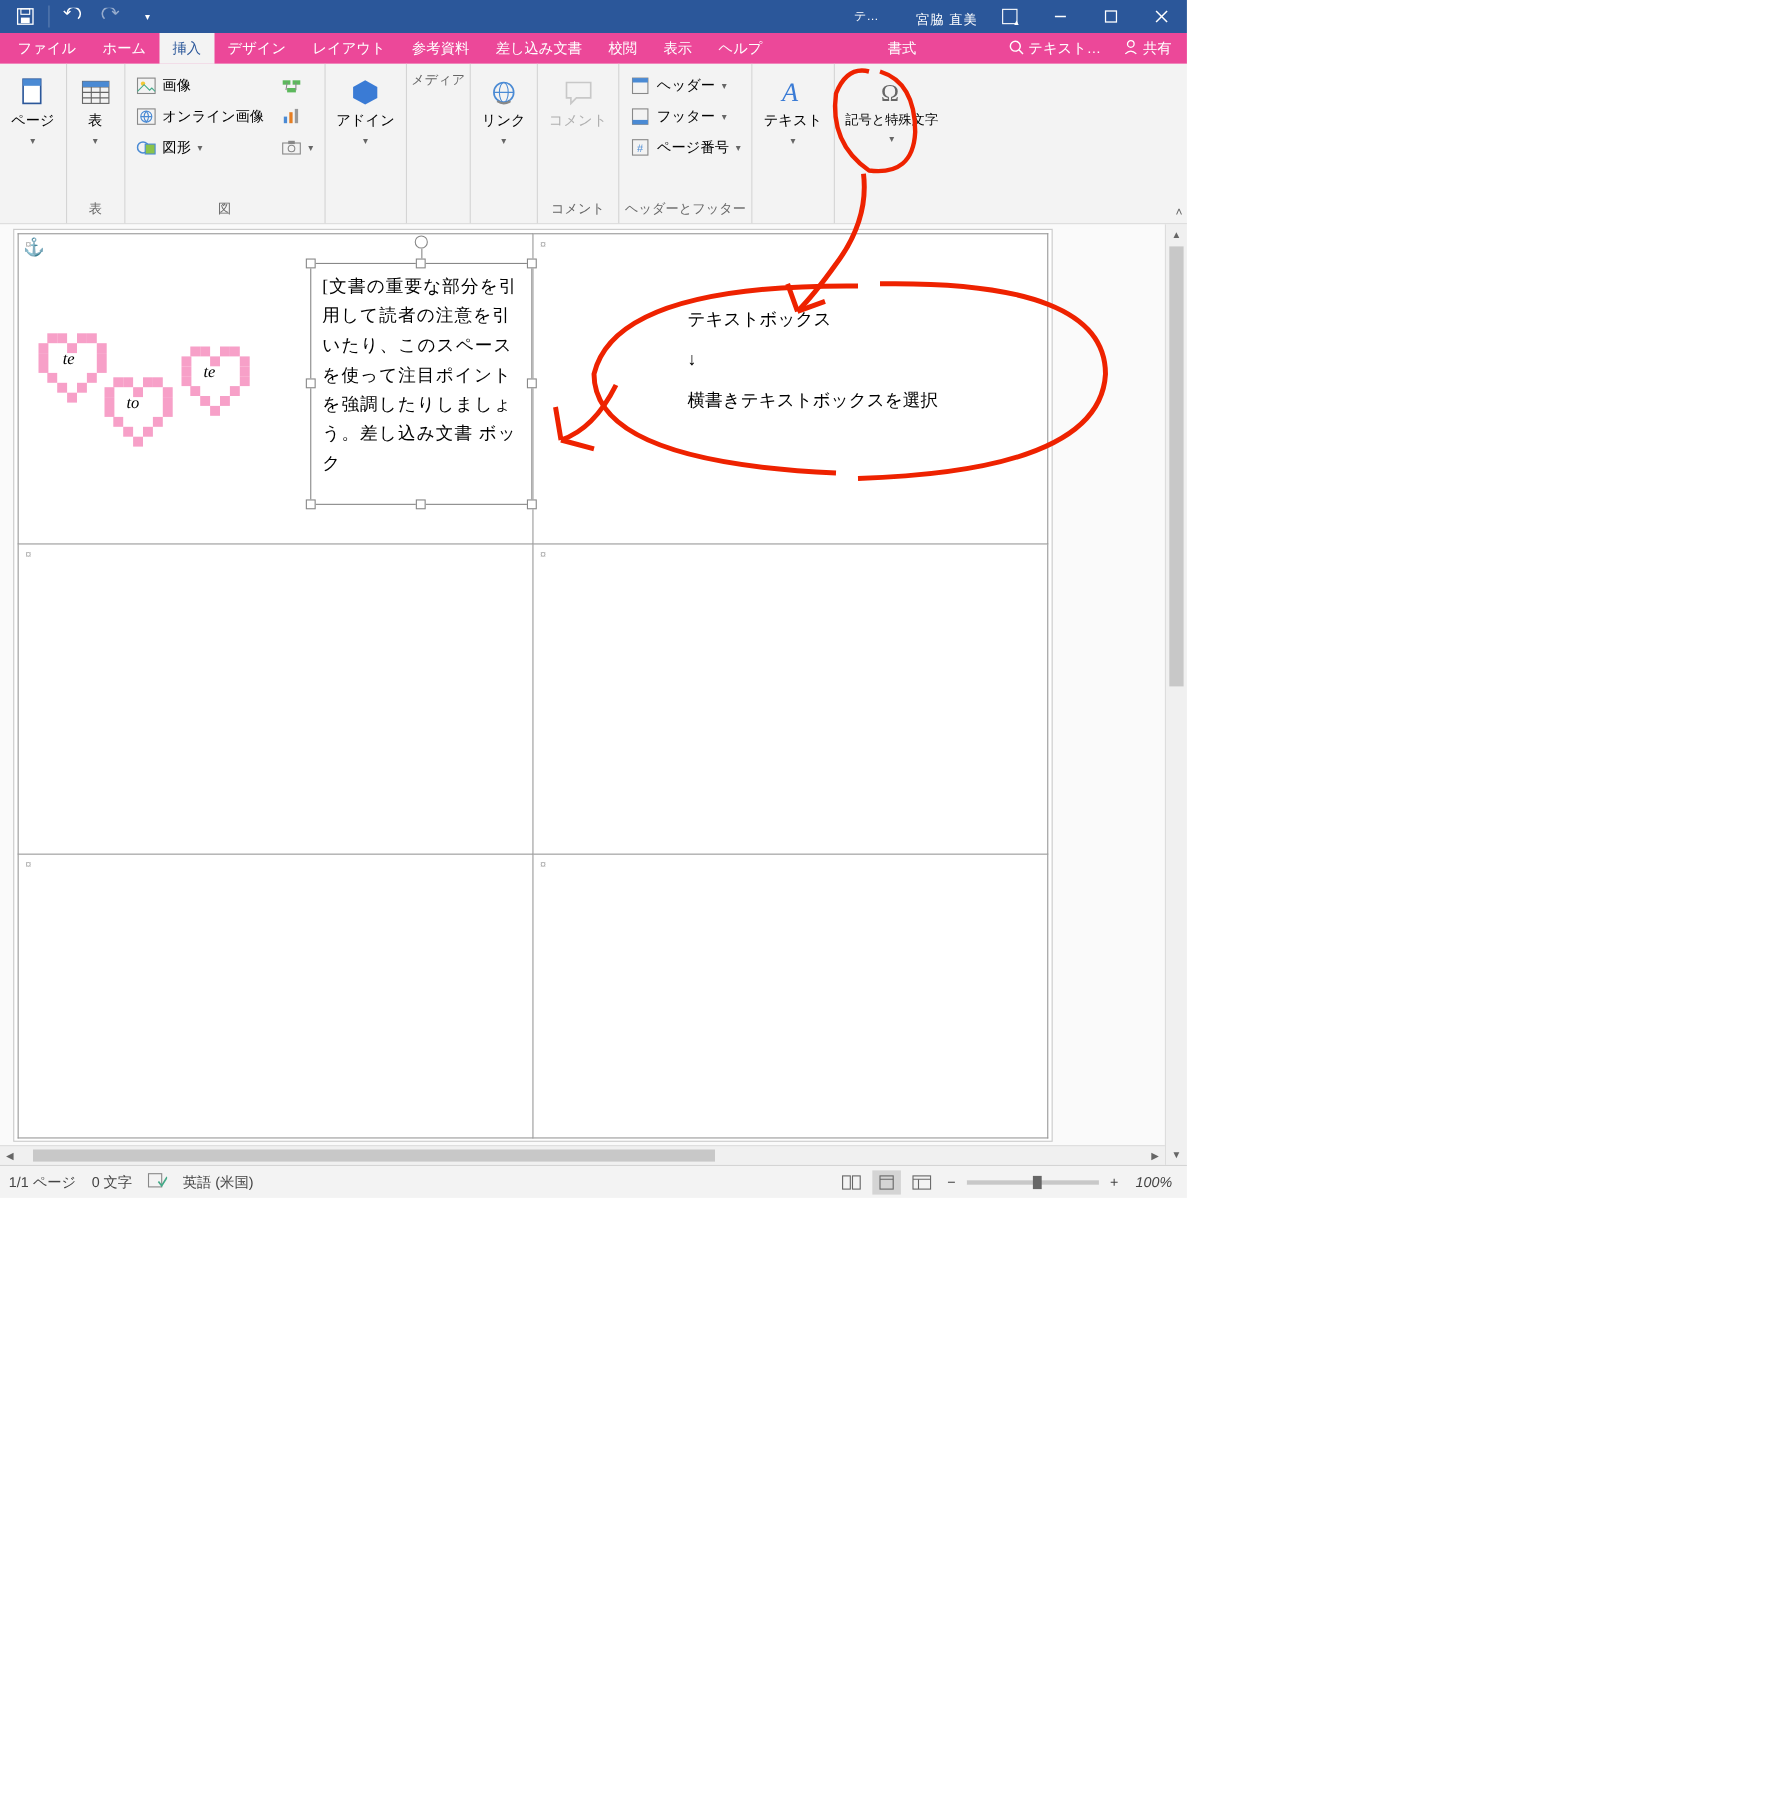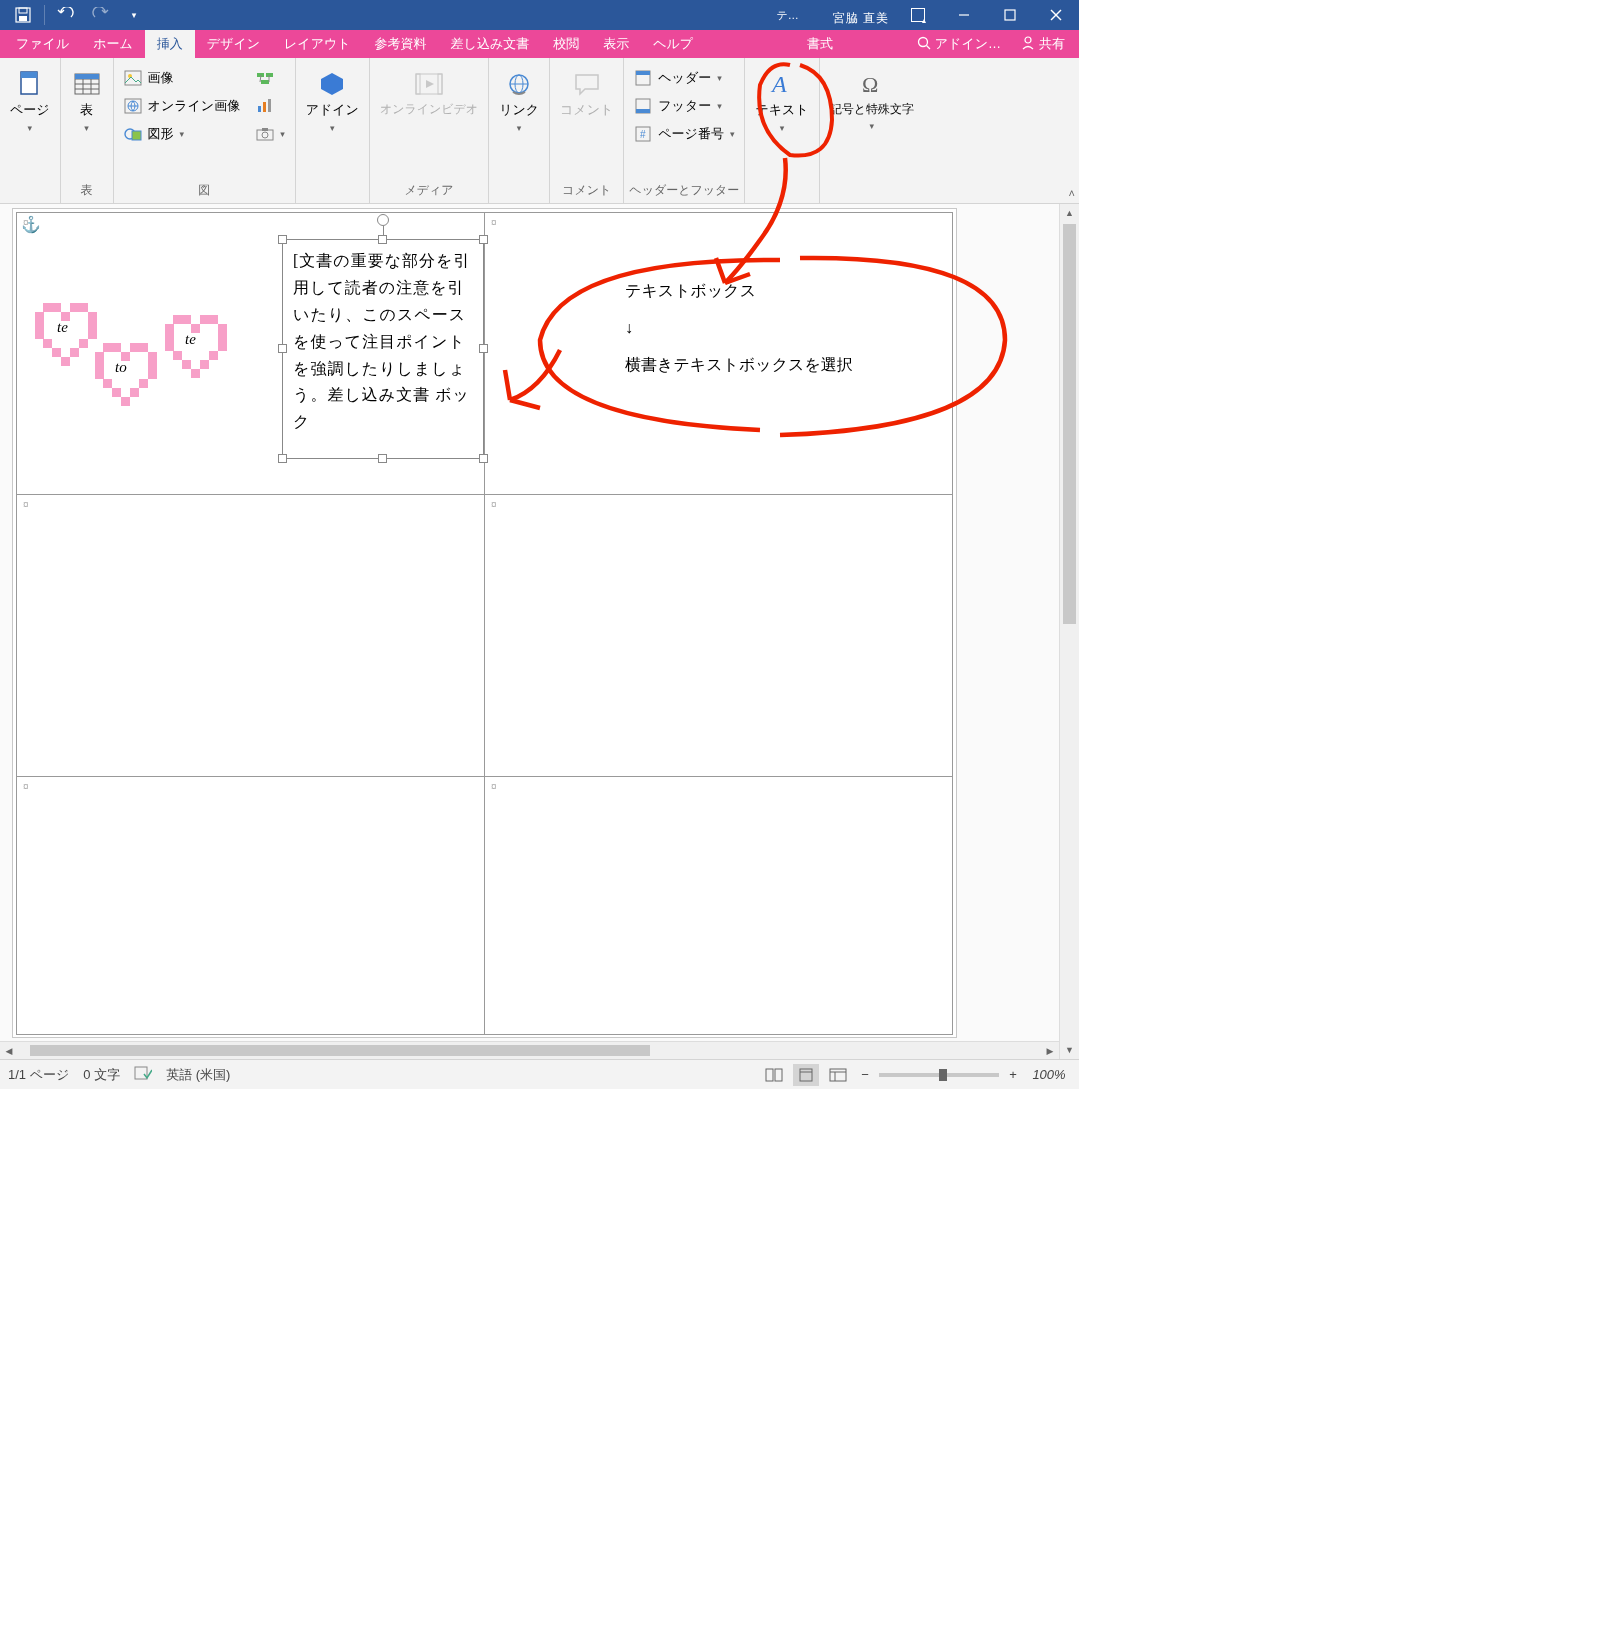--- a/index.html
+++ b/index.html
@@ -328,21 +328,21 @@
   <div class="tab">ヘルプ</div>
   <div class="tab" style="margin-left:90px;">書式</div>
   <div class="tabs-right">
     <div class="search-box">
       <span>
         <svg width="14" height="14">
             <circle cx="6" cy="6" r="4.5" fill="none" stroke="#fff" stroke-width="1.3"></circle>
             <line x1="9.5" y1="9.5" x2="13" y2="13" stroke="#fff" stroke-width="1.3"></line>
           </svg>
       </span>
-      <span>アドイン…</span>
+      <span>テキスト…</span>
     </div>
     <div class="share-btn">
       <span>
         <svg width="14" height="14">
             <circle cx="7" cy="4" r="3" fill="none" stroke="#fff" stroke-width="1.2"></circle>
             <path d="M2 13 Q7 8 12 13" fill="none" stroke="#fff" stroke-width="1.2"></path>
           </svg>
       </span>
       <span>共有</span>
     </div>
@@ -464,33 +464,20 @@
               <polygon points="13,2 24,8 24,18 13,24 2,18 2,8" fill="#3a7bd5"></polygon>
             </svg>
           </span>
         <span class="label"><span>アドイン</span><br><span class="drop-arrow">▾</span></span>
       </div>
     </div>
     <div class="group-label"></div>
   </div>
 
   <div class="group">
-    <div class="group-body">
-      <div class="big-btn disabled">
-        <span class="icon">
-            <svg width="30" height="24">
-              <rect x="2" y="2" width="26" height="20" fill="none" stroke="#c8c8c8"></rect>
-              <rect x="2" y="2" width="4" height="20" fill="none" stroke="#c8c8c8"></rect>
-              <rect x="24" y="2" width="4" height="20" fill="none" stroke="#c8c8c8"></rect>
-              <polygon points="12,8 20,12 12,16" fill="#c8c8c8"></polygon>
-            </svg>
-          </span>
-        <span class="label" style="font-size:12px;">オンラインビデオ</span>
-      </div>
-    </div>
     <div class="group-label">メディア</div>
   </div>
 
   <div class="group">
     <div class="group-body">
       <div class="big-btn">
         <span class="icon">
             <svg width="28" height="24">
               <circle cx="14" cy="12" r="9" fill="none" stroke="#4a8ad4" stroke-width="1.5"></circle>
               <ellipse cx="14" cy="12" rx="4" ry="9" fill="none" stroke="#4a8ad4"></ellipse>

